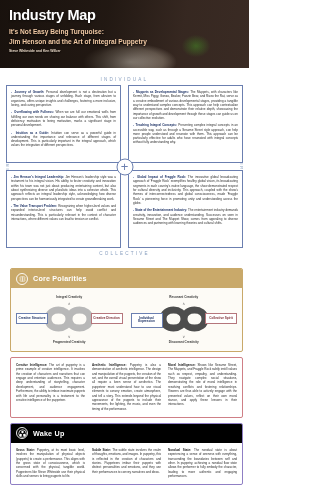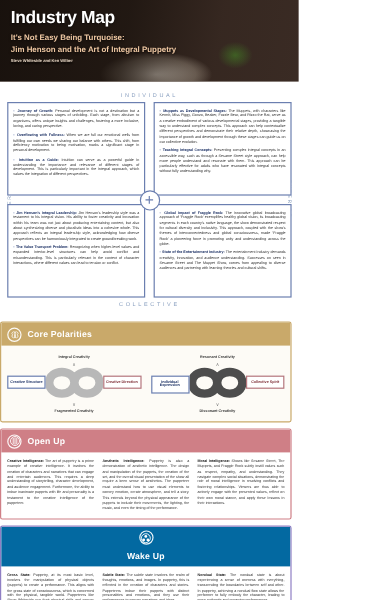--- a/index.html
+++ b/index.html
@@ -88,21 +88,21 @@
     position: absolute; left: 50%; top: 50%;
     transform: translate(-50%,-50%);
     width: 17px; height: 17px; border-radius: 50%;
     border: 1.1px solid #6b7fb0; background: #fff;
     display: flex; align-items: center; justify-content: center;
     z-index: 5;
   }
   .center-plus span { color: #6b7fb0; font-size: 13px; line-height: 0; font-weight: 300; margin-top:-1px;}
 
   
-  .panel { margin: 5px 6px 0 0; border-radius: 2px; overflow: hidden; }
+  .panel { margin: 5px 6px 0 10px; border-radius: 2px; overflow: hidden; }
   .panel-head {
     display: flex; align-items: center; gap: 5px;
     padding: 3.5px 5px; color: #fff;
   }
   .panel-head .ttl { font-size: 7.2px; font-weight: bold; letter-spacing: .2px; }
   .circ-icon {
     width: 12px; height: 12px; border-radius: 50%;
     border: 1px solid rgba(255,255,255,.92);
     display: flex; align-items: center; justify-content: center;
     flex: 0 0 auto;
@@ -128,21 +128,21 @@
   .pol-bot { left: 50%; transform: translateX(-50%); bottom: -2px; width: 40px; color: #3a3a3a; background: transparent;}
   .pol-arrow { position: absolute; left: 50%; transform: translateX(-50%); font-size: 4px; color: #777; }
   .pa-top { top: 8px; }
   .pa-bot { bottom: 6px; }
 
   
   .ou { border: 0.8px solid #cf7f86; background: #fff; }
   .ou .panel-head { background: #cf7f86; }
   
   .wu { border: 0.8px solid #8f7fc4; background: #fff; }
-  .wu .panel-head { background: #0369a1; flex-direction: column; }
+  .wu .panel-head { background: #000000; }
 
   .cols3 { display: grid; grid-template-columns: 1fr 1fr 1fr; gap: 7px; }
   .col-text { font-size: 3.02px; line-height: 1.45; color: #2a2a2a; text-align: justify; }
   .col-text b { color: #1a1a1a; }
 </style>
 </head>
 <body>
 
 <div id="page">
 
@@ -251,29 +251,20 @@
           <div class="pol-lbl pol-right">Collective Spirit</div>
           <div class="pol-arrow pa-bot">∨</div>
           <div class="pol-lbl pol-bot">Dissonant Creativity</div>
         </div>
 
       </div>
     </div>
   </div>
 
   <div class="panel ou">
-    <div class="panel-head">
-      <span class="circ-icon">
-        <svg width="9" height="9" viewBox="0 0 12 12">
-          <circle cx="6" cy="6" r="5" fill="none" stroke="#fff" stroke-width="1"></circle>
-          <path d="M4 2.5 L4 9.5 M6 2 L6 10 M8 2.5 L8 9.5" stroke="#fff" stroke-width="1" fill="none"></path>
-        </svg>
-      </span>
-      <span class="ttl">Open Up</span>
-    </div>
     <div class="panel-body">
       <div class="cols3">
         <div class="col-text"><b>Creative Intelligence:</b> <span>The art of puppetry is a prime example of creative intelligence. It involves the creation of characters and narratives that can engage and entertain audiences. This requires a deep understanding of storytelling, character development, and audience engagement. Furthermore, the ability to imbue inanimate puppets with life and personality is a testament to the creative intelligence of the puppeteer.</span></div>
         <div class="col-text"><b>Aesthetic Intelligence:</b> <span>Puppetry is also a demonstration of aesthetic intelligence. The design and manipulation of the puppets, the creation of the set, and the overall visual presentation of the show all require a keen sense of aesthetics. The puppeteer must understand how to use visual elements to convey emotion, create atmosphere, and tell a story. This extends beyond the physical appearance of the puppets to include their movements, the lighting, the music, and even the timing of the performance.</span></div>
         <div class="col-text"><b>Moral Intelligence:</b> <span>Shows like Sesame Street, The Muppets, and Fraggle Rock subtly instill values such as respect, empathy, and understanding. They navigate complex social situations, demonstrating the role of moral intelligence in resolving conflicts and fostering relationships. Viewers are thus able to actively engage with the presented values, reflect on their own moral stance, and apply these lessons in their interactions.</span></div>
       </div>
     </div>
   </div>
 
   <div class="panel wu">

